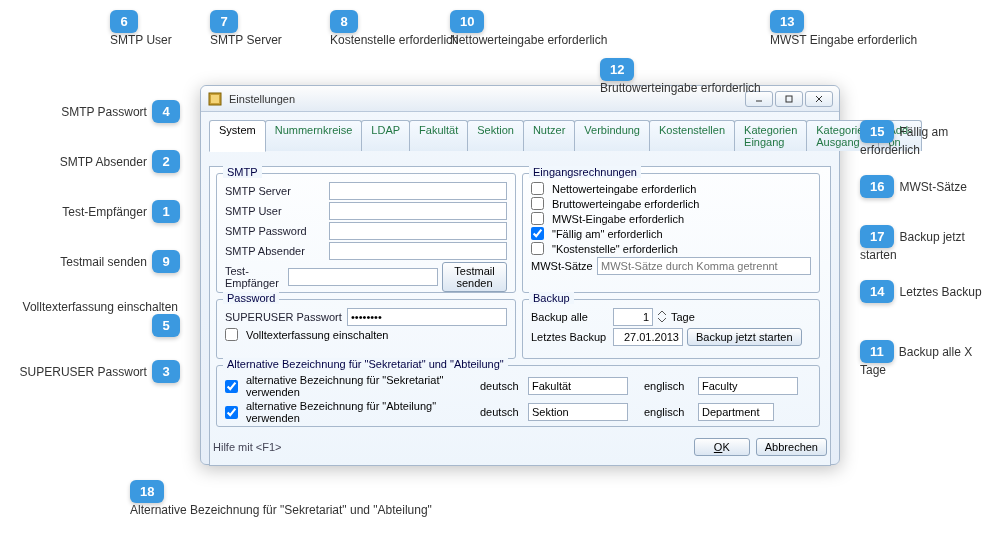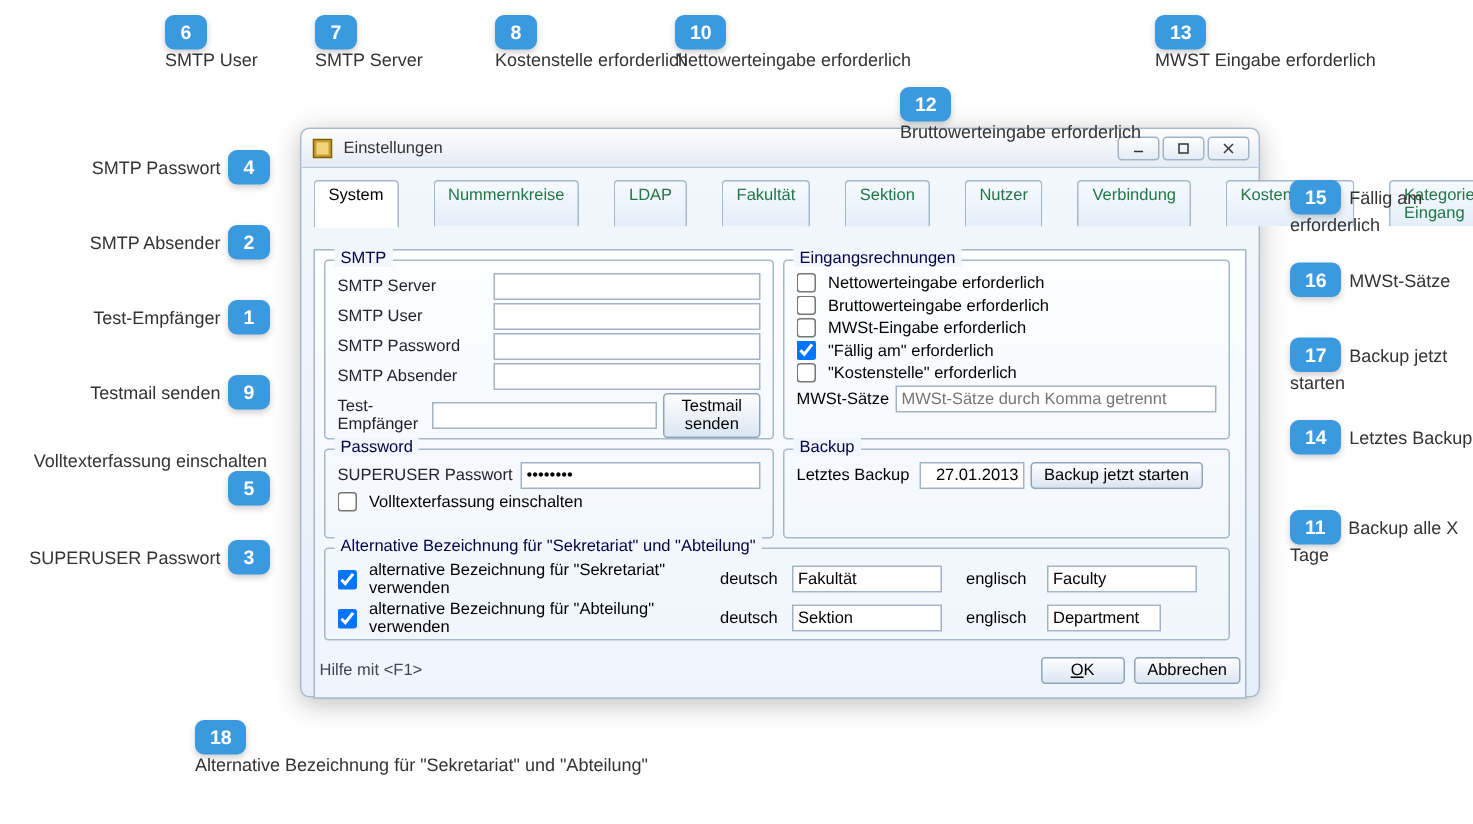--- a/index.html
+++ b/index.html
@@ -13,21 +13,21 @@
 .callout.top .label, .callout.bot .label { display: block; text-align: center; }
 
 .window { position: absolute; left: 200px; top: 85px; width: 640px; height: 380px; background: linear-gradient(#f3f8fd, #e6eef8); border: 1px solid #a7b8cc; border-radius: 6px; box-shadow: 0 4px 18px rgba(0,0,0,0.25); }
 .titlebar { height: 26px; background: linear-gradient(#fdfdfd, #e4ecf5); border-bottom: 1px solid #b9c8da; border-radius: 6px 6px 0 0; display: flex; align-items: center; padding: 0 6px; }
 .titlebar .icon { width: 16px; height: 16px; margin-right: 6px; }
 .titlebar .title { flex: 1; color: #333; }
 .winbtns { display: flex; gap: 2px; }
 .winbtn { width: 28px; height: 16px; border: 1px solid #a3b3c7; border-radius: 3px; background: linear-gradient(#fefefe,#e3ecf5); display: flex; align-items: center; justify-content: center; }
 .winbtn svg { width: 10px; height: 10px; }
 
-.tabs { display: flex; margin: 8px 8px 0 8px; gap: 24px; }
+.tabs { display: flex; margin: 8px 8px 0 8px; }
 .tab { padding: 3px 9px; border: 1px solid #a7b8cc; border-bottom: none; background: linear-gradient(#f6faff,#e4eef8); margin-right: -1px; border-radius: 3px 3px 0 0; color: #274; cursor: pointer; }
 .tab.active { background: #fff; position: relative; z-index: 2; border-bottom: 1px solid #fff; margin-bottom: -1px; color: #000; }
 
 .panel { margin: 15px 8px 8px 8px; border: 1px solid #a7b8cc; background: linear-gradient(#fdfeff,#eef5fc); padding: 6px; height: 300px; position: relative; }
 
 .group { border: 1px solid #a7b8cc; border-radius: 3px; position: absolute; padding: 6px 8px 8px 8px; }
 .group > .legend { position: absolute; top: -8px; left: 6px; background: #f1f7fd; padding: 0 4px; color: #004; }
 
 .row { display: flex; align-items: center; margin: 2px 0; gap: 4px; }
 .lbl { width: 100px; color: #223; }
@@ -154,20 +154,33 @@
         </div>
       <div class="row">
           <input type="checkbox" style="">
           <span>Volltexterfassung einschalten</span>
         </div>
     </div>
 
     <div class="group backup">
       <span class="legend">Backup</span>
       <div class="row">
+        <span style="width:78px">Backup alle</span>
+        <input class="inp" style="width: 40px; text-align: right; flex: 0 1 0%;" value="1">
+        <span style="display:inline-flex;flex-direction:column;">
+            <svg width="10" height="7">
+              <path d="M1 5 L5 1 L9 5" fill="none" stroke="#555"></path>
+            </svg>
+            <svg width="10" height="7">
+              <path d="M1 1 L5 5 L9 1" fill="none" stroke="#555"></path>
+            </svg>
+          </span>
+        <span>Tage</span>
+      </div>
+      <div class="row">
         <span style="width:78px">Letztes Backup</span>
         <input class="inp" style="width: 70px; flex: 0 1 0%; text-align: right;" readonly="" value="27.01.2013">
         <button class="btn">Backup jetzt starten</button>
       </div>
     </div>
 
     <div class="group altbez">
       <span class="legend">Alternative Bezeichnung für "Sekretariat" und "Abteilung"</span>
       <div class="row">
         <input type="checkbox" checked="" style="">

